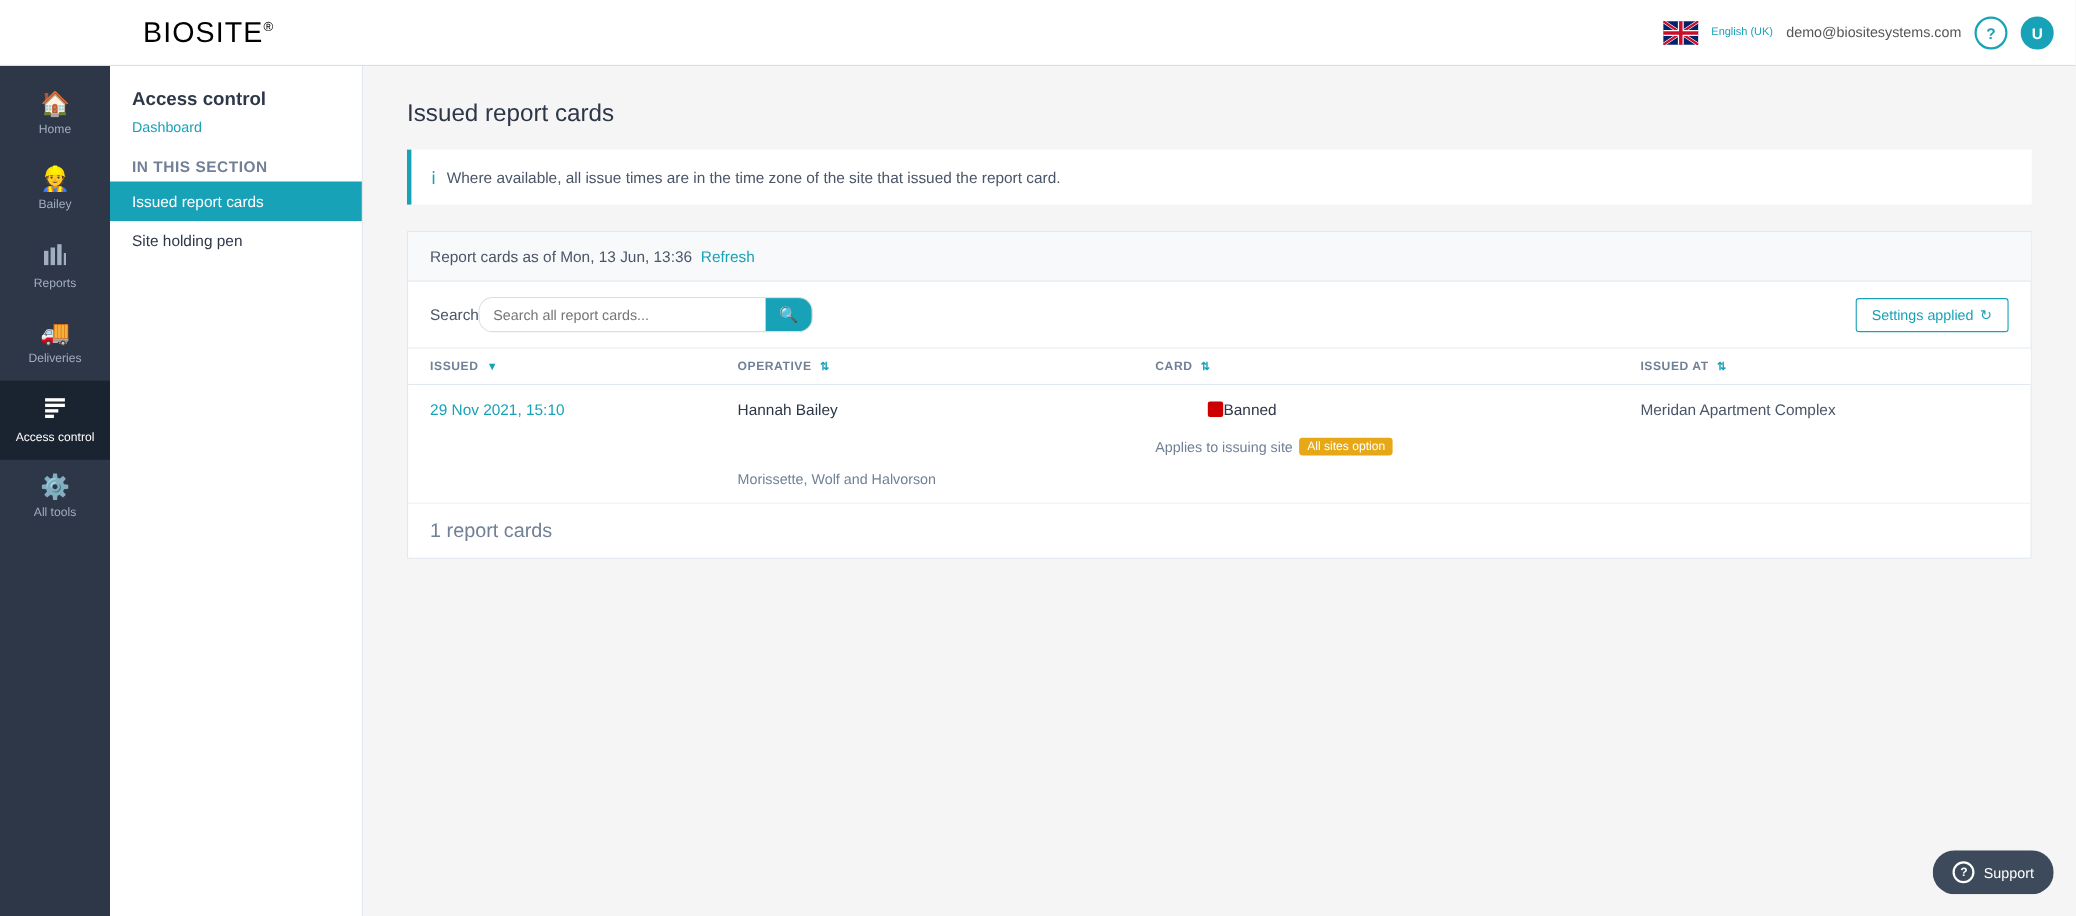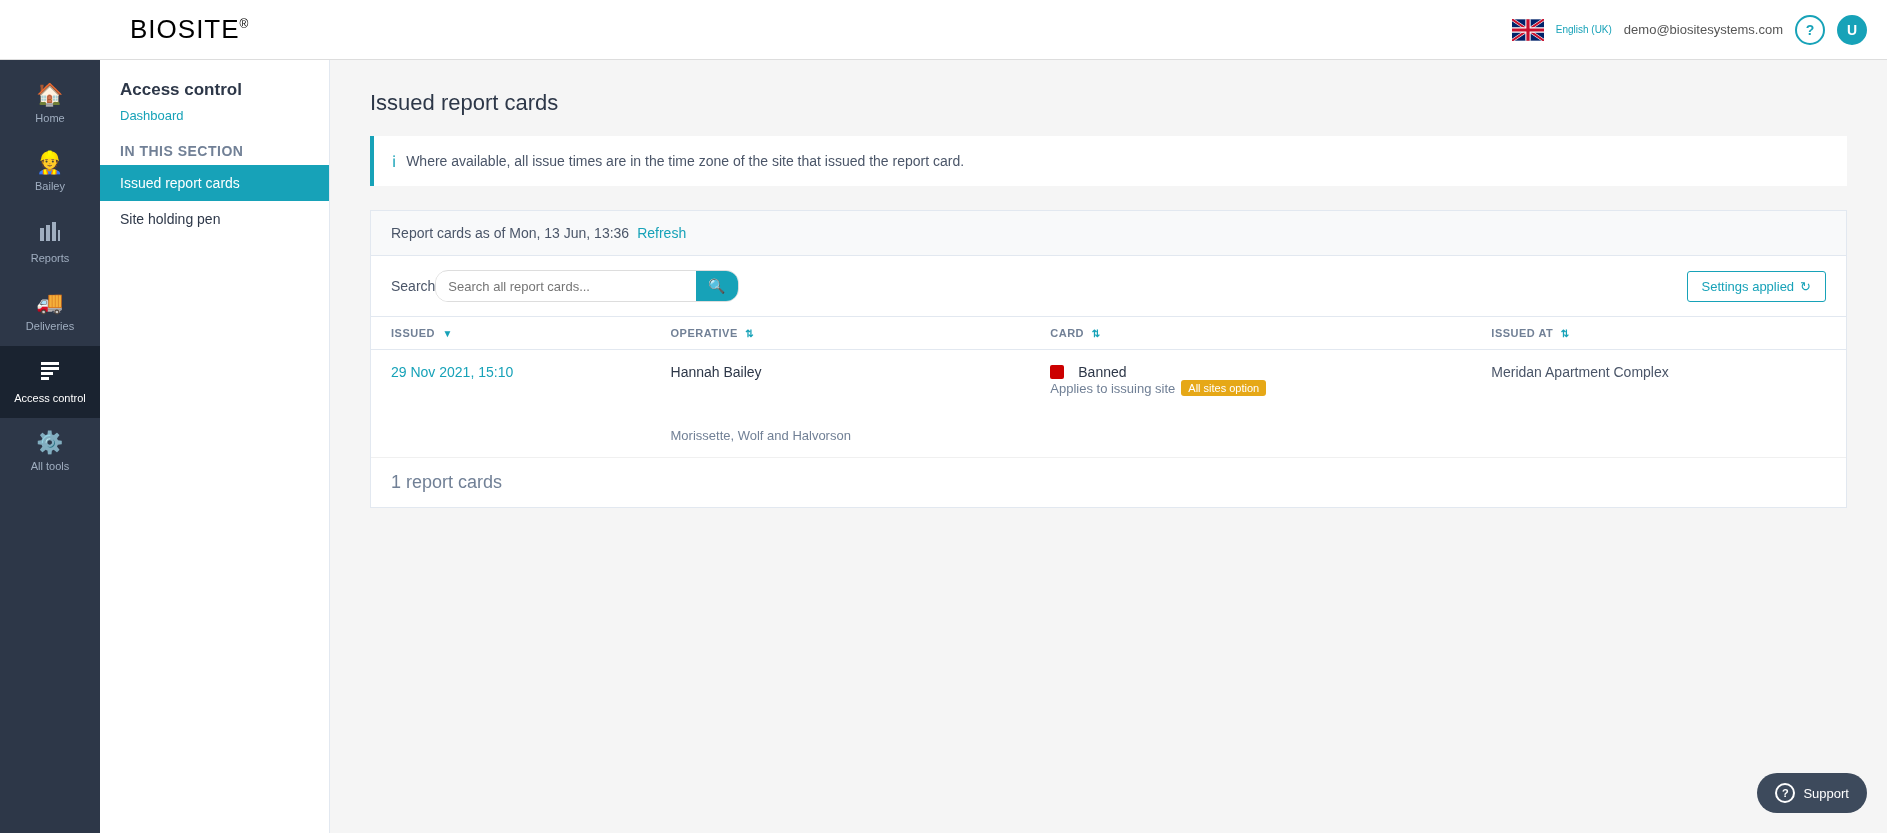--- a/index.html
+++ b/index.html
@@ -294,38 +294,39 @@
       color: #2d3748;
     }
     .operative-company {
       color: #718096;
       font-size: 13px;
       margin-top: 48px;
     }
     .card-status {
       display: flex;
       align-items: center;
-      gap: 14px;
+      gap: 0;
       font-weight: 500;
       color: #2d3748;
+      margin-left: 48px;
     }
     .card-color-dot {
       width: 14px;
       height: 14px;
       border-radius: 2px;
       display: inline-block;
       flex-shrink: 0;
     }
     .card-applies {
       color: #718096;
       font-size: 13px;
       display: flex;
       align-items: flex-end;
       gap: 6px;
-      margin-top: 0;
+      margin-top: 18px;
     }
     .all-sites-badge {
       background: #e6a817;
       color: #fff;
       font-size: 11px;
       padding: 2px 7px;
       border-radius: 3px;
       font-weight: 500;
     }
     .issued-at-text {

